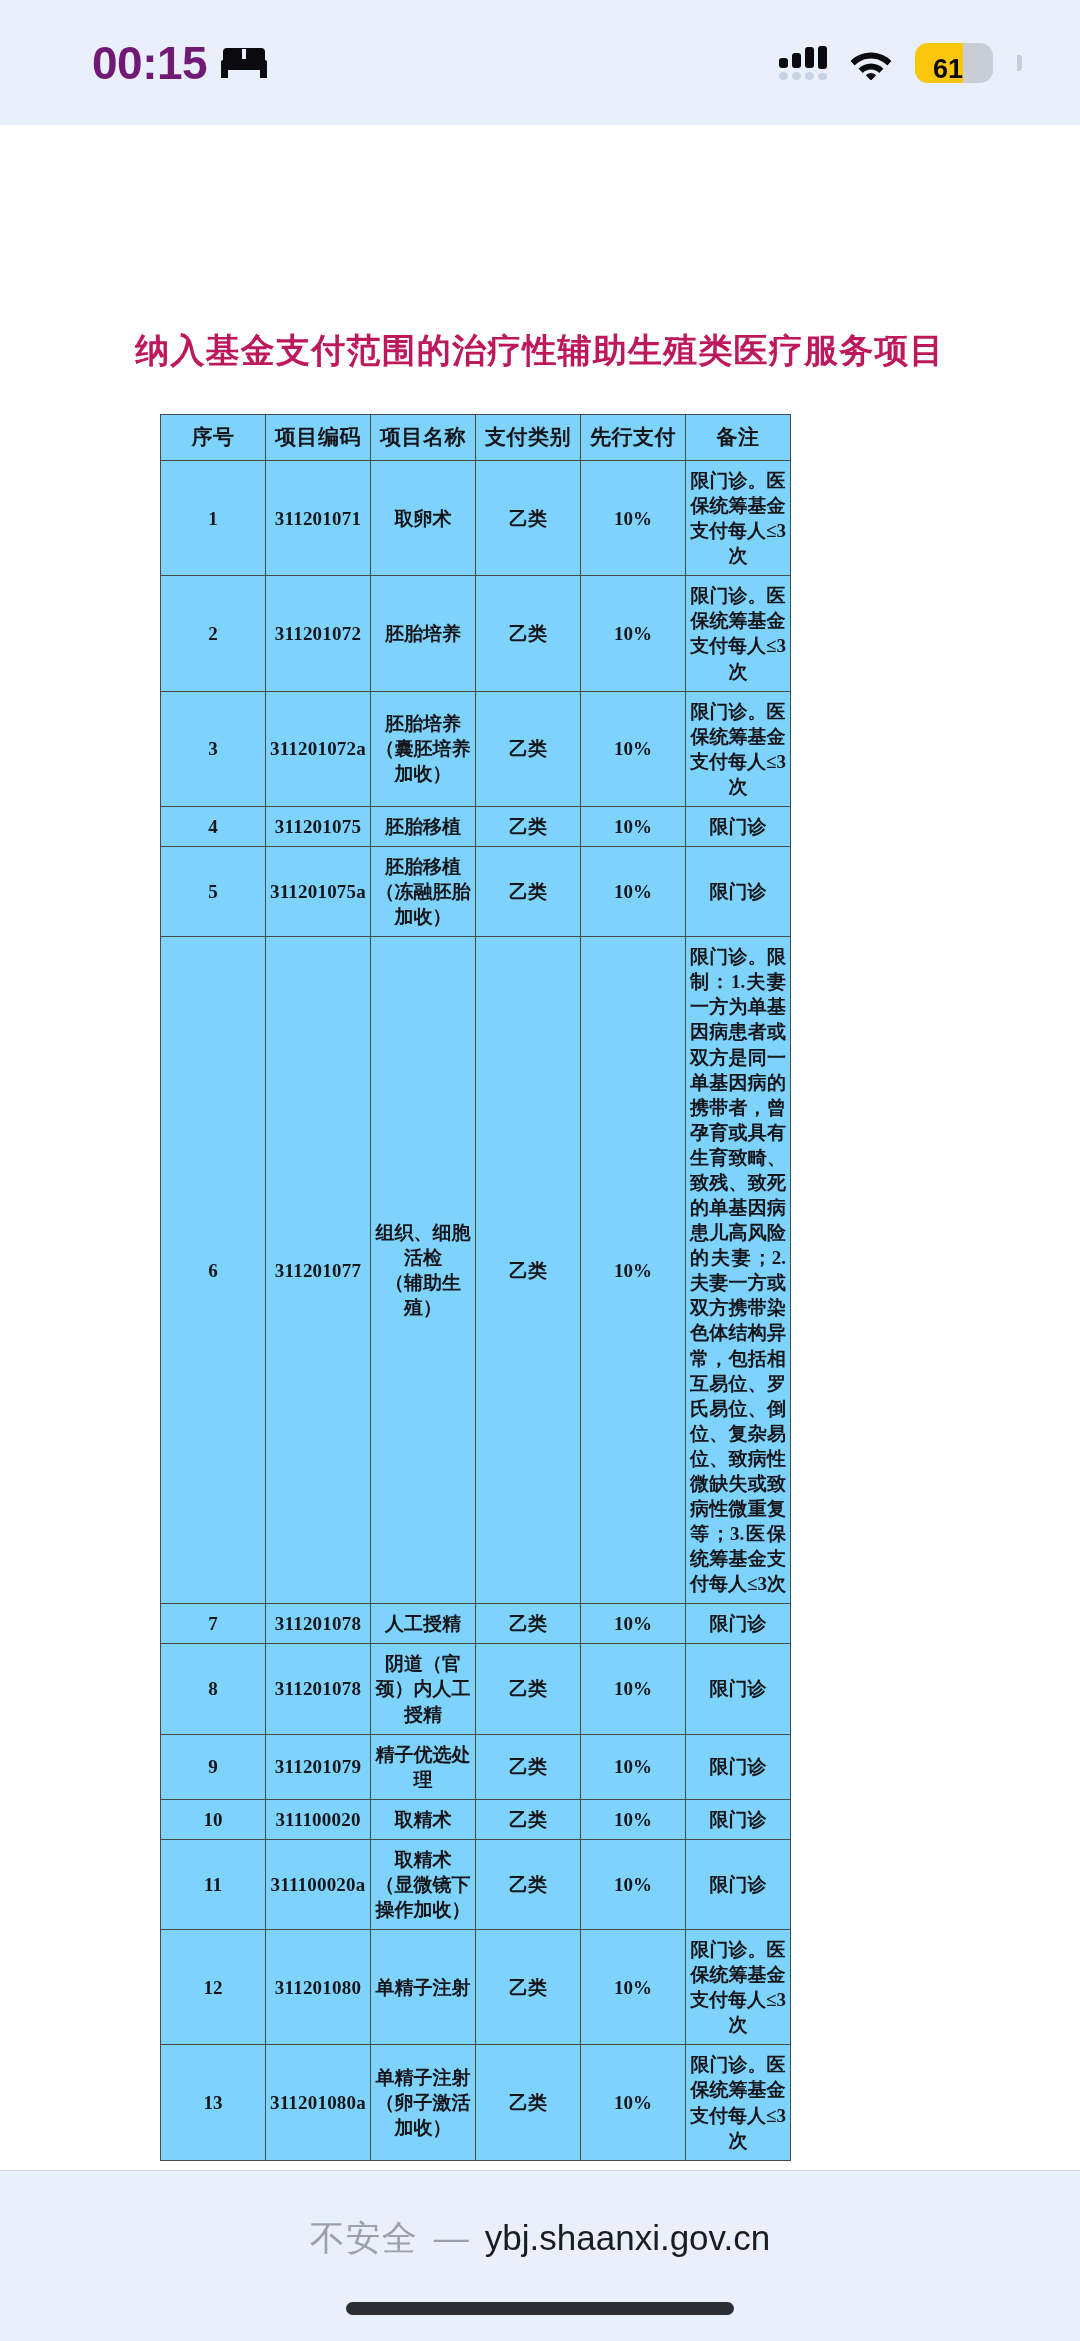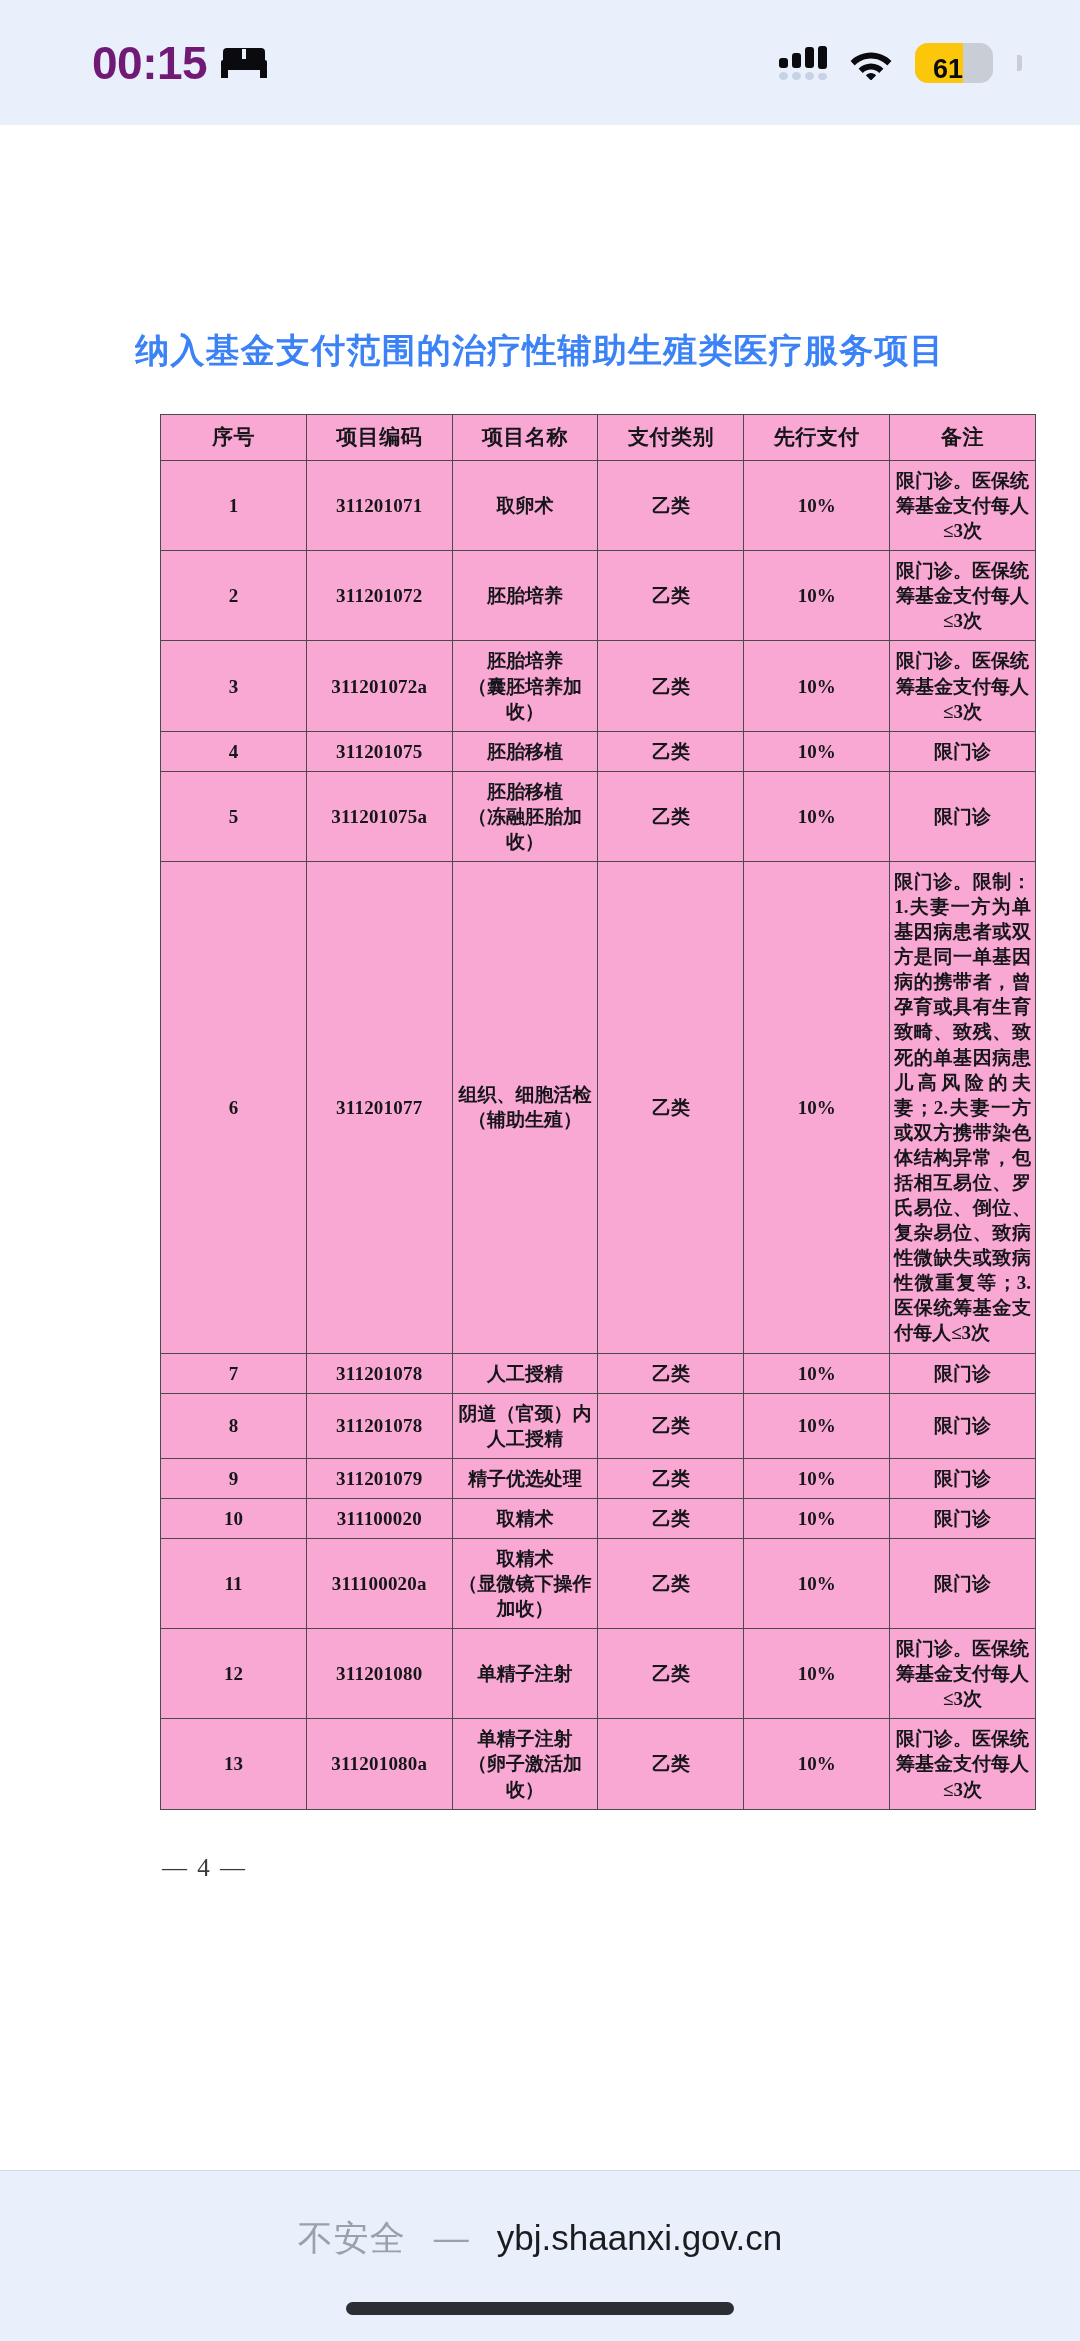--- a/index.html
+++ b/index.html
@@ -98,32 +98,32 @@
     font-weight:700;
     color:#16161a;
     letter-spacing:1px;
   }
 
   .doc-title {
     margin-top:48px;
     text-align:center;
     font-size:34px;
     font-weight:700;
-    color:#3b82f6;
+    color:#be185d;
     letter-spacing:1.2px;
     padding:0 100px;
   }
 
   
   .tbl-wrap { margin-top:40px; padding-left:160px; }
   table.doc-table {
-    width:876px;
+    width:631px;
     border-collapse:collapse;
     table-layout:fixed;
-    background:#f9a8d4;
+    background:#7dd3fc;
   }
   table.doc-table td, table.doc-table th {
     border:1.6px solid #4a4a4a;
     text-align:center;
     vertical-align:middle;
     color:#15151a;
     font-weight:700;
     padding:7px 4px;
     line-height:1.32;
   }
@@ -152,21 +152,21 @@
   
   .bottombar {
     flex:0 0 171px;
     background:#e9effb;
     border-top:1px solid #cfd8e8;
     position:relative;
     display:flex; flex-direction:column; align-items:center;
   }
   .urlbar {
     margin-top:44px;
-    display:flex; align-items:baseline; gap:16px;
+    display:flex; align-items:baseline; gap:4px;
     font-family:"Liberation Sans","DejaVu Sans",sans-serif;
     font-size:35px;
   }
   .urlbar .insecure { color:#9aa1ab; letter-spacing:1px; }
   .urlbar .sep { color:#9aa1ab; margin:0 12px; }
   .urlbar .host { color:#1b1c20; }
   .home-indicator {
     position:absolute;
     bottom:26px; left:50%; transform:translateX(-50%);
     width:388px; height:13px;

